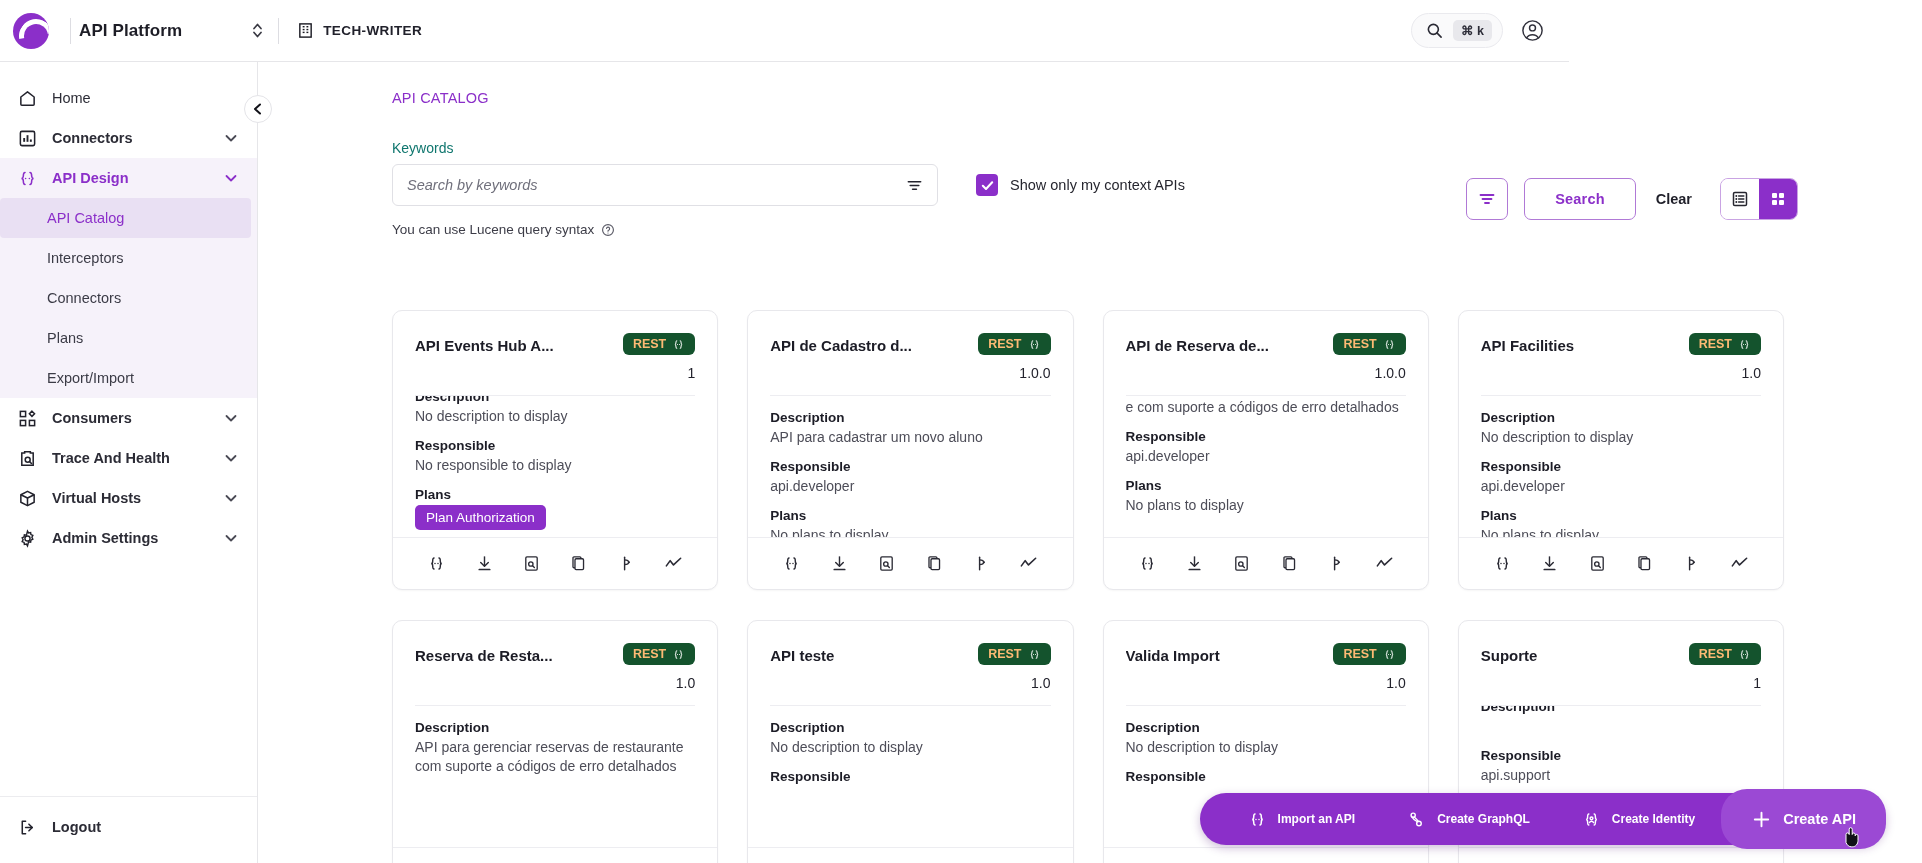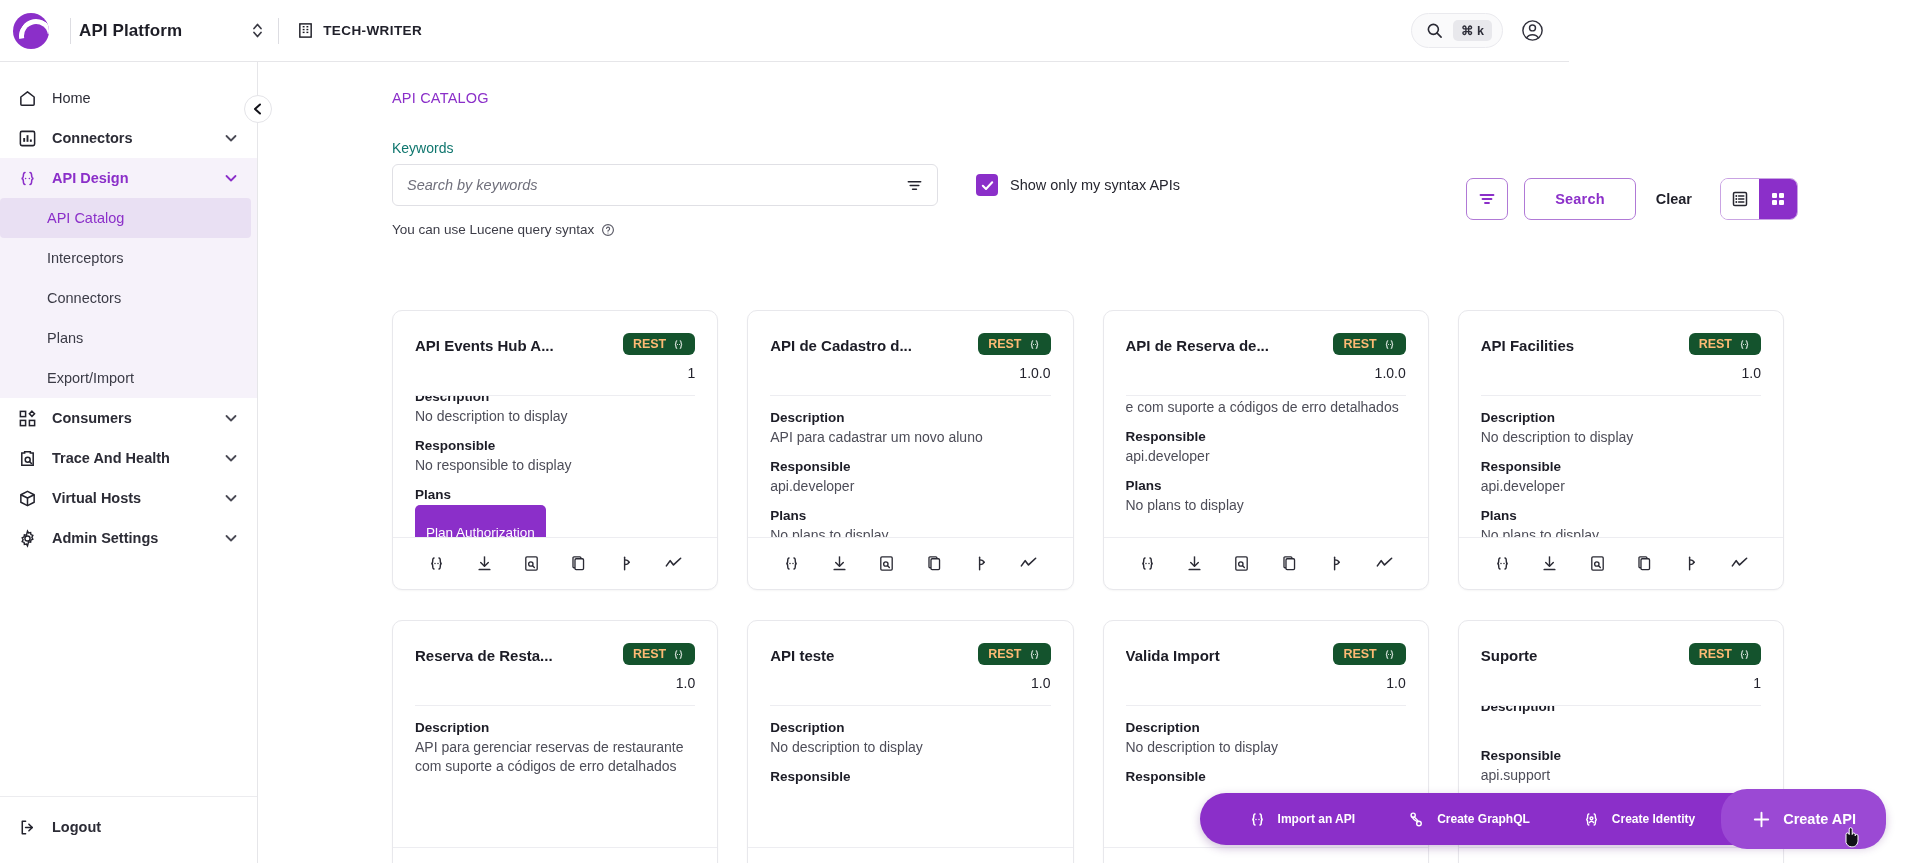--- a/index.html
+++ b/index.html
@@ -165,21 +165,21 @@
     text-align: right; font-size: 14px; color: #23232d; margin-top: 9px;
   }
   .card-sep { height: 1px; background: #ededf1; margin: 14px 22px 0 22px; }
   .card-body {
     flex: 1; padding: 14px 22px 0 22px; overflow: hidden; position: relative;
   }
   .fld-label { font-size: 13.5px; font-weight: bold; color: #1c1c26; margin-bottom: 3px; }
   .fld-value { font-size: 14px; color: #4d4d58; line-height: 19px; margin-bottom: 12px; }
   .plan-chip {
     display: inline-block; background: #8b2fc9; color: #fff; font-size: 13.5px;
-    border-radius: 5px; padding: 20px 11px;
+    border-radius: 5px; padding: 5px 11px;
   }
   .card-foot {
     border-top: 1px solid #ededf1; height: 52px; display: flex; align-items: center;
     justify-content: space-around; padding: 0 20px; flex: 0 0 52px;
   }
   .card-foot .cico { color: #2b2b35; cursor: pointer; display: flex; }
   .scrolled .card-body { padding-top: 0; }
   .scrolled .fld-label.clipped { margin-top: -7px; }
 
   
@@ -413,21 +413,21 @@
               <line x1="7" y1="13" x2="11" y2="13"></line>
           </svg>
         </span>
       </div>
       <div class="ctx-check">
         <span class="cbox">
           <svg width="15" height="15" viewBox="0 0 16 16" fill="none" stroke="#ffffff" stroke-width="2.2" stroke-linecap="round" stroke-linejoin="round">
               <polyline points="3,8.3 6.4,11.7 13,4.6"></polyline>
             </svg>
         </span>
-        <span class="ctx-label">Show only my syntax APIs</span>
+        <span class="ctx-label">Show only my context APIs</span>
       </div>
     </div>
     <div class="lucene">
       <span>You can use Lucene query syntax</span>
       <span class="qm">
         <svg width="14" height="14" viewBox="0 0 16 16" fill="none" stroke="currentColor" stroke-width="1.3">
           <circle cx="8" cy="8" r="6.2"></circle>
             <path d="M6.3 6.2a1.8 1.8 0 1 1 2.3 2.1c-.5.2-.6.6-.6 1" stroke-linecap="round"></path>
             <circle cx="8" cy="11.4" r=".65" fill="currentColor" stroke="none"></circle>
         </svg>

